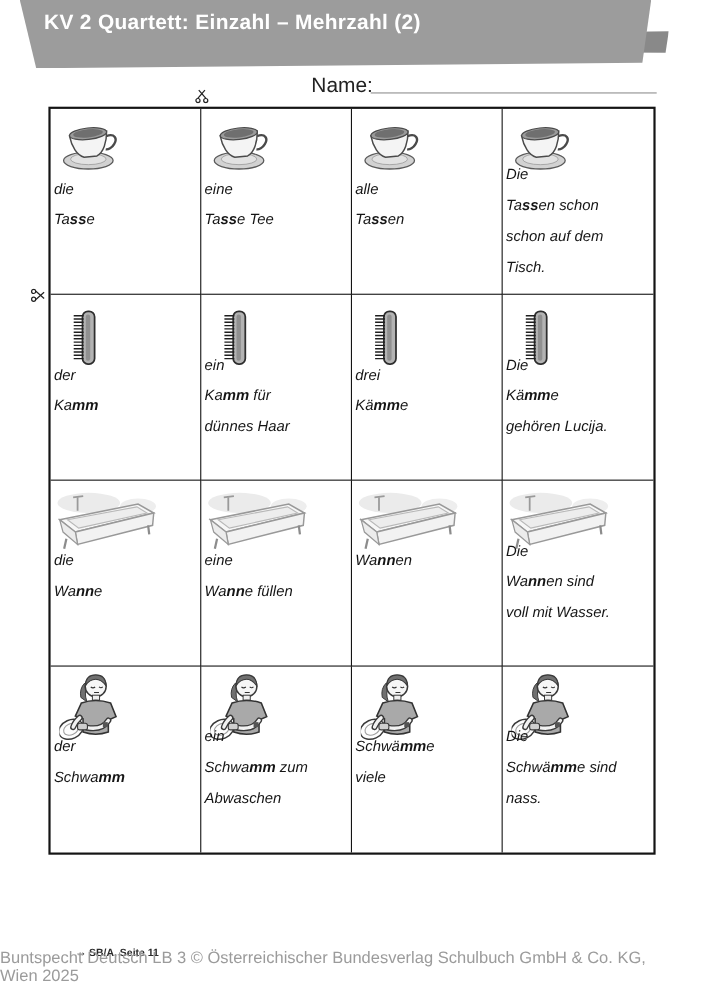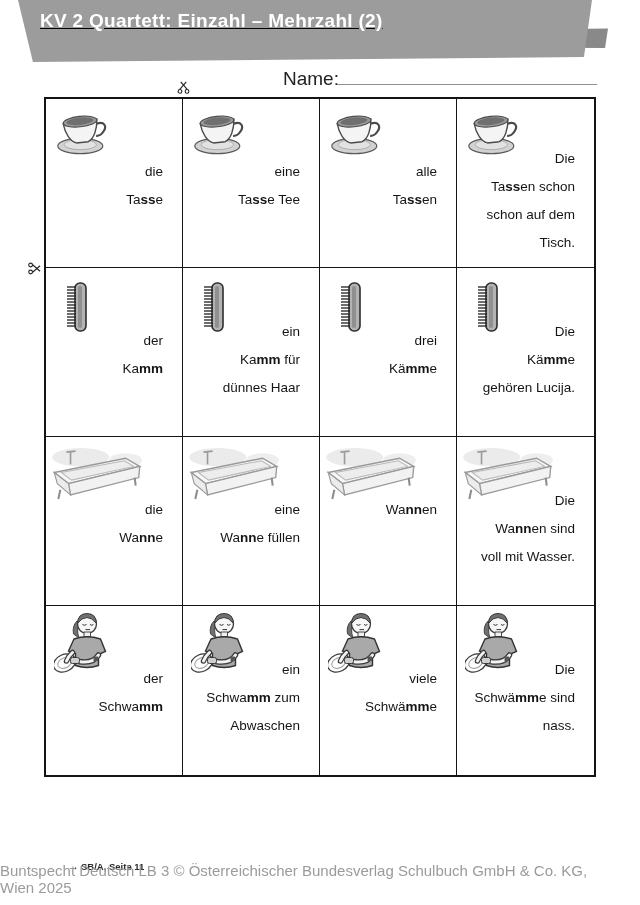--- a/index.html
+++ b/index.html
@@ -8,21 +8,20 @@
     font-family:"Liberation Sans","DejaVu Sans",sans-serif;overflow:hidden;
   }
   
   .banner-shadow{
     position:absolute;left:18px;top:0;width:590px;height:49px;
     clip-path:polygon(13% 72%,100% 58%,99.5% 98%,14% 92%);
   }
   .banner{
     position:absolute;left:18px;top:0;width:574px;height:62px;
     clip-path:polygon(0 0,100% 0,98.6% 92%,2.6% 100%);
-    text-decoration:underline;
   }
   .banner-title{
     display:block;padding:10px 0 0 22px;
     font-size:19px;font-weight:bold;letter-spacing:.3px;
   }
   
   .name-label{position:absolute;left:283px;top:68px;font-size:19px;color:#222;}
   .name-line{position:absolute;left:337px;top:84px;width:260px;height:0;border-bottom:1.6px solid #8f8f8f;}
   
   .scissors{position:absolute;line-height:0;}
@@ -37,22 +36,22 @@
   }
   .card{position:relative;border-right:1.5px solid #141414;border-bottom:1.5px solid #141414;box-sizing:border-box;}
   .card:nth-child(4n){border-right:none;}
   .card:nth-child(n+13){border-bottom:none;}
   .pic{position:absolute;}
   .pic-teacup{left:10px;top:11px;width:54px;height:45px;}
   .pic-comb{left:18px;top:13px;width:24px;height:52px;}
   .pic-bathtub{left:2px;top:8px;width:98px;height:57px;}
   .pic-sponge{left:8px;top:5px;width:64px;height:76px;}
   .card-text{
-    position:absolute;left:3px;right:19px;text-align:right;
-    font-size:13.5px;line-height:28px;color:#151515;
+    position:absolute;left:3px;right:3px;text-align:left;
+    font-size:13.5px;line-height:28px;color:#151515;font-style:italic;
   }
   .card-text .bold{font-weight:bold;}
   .lines-2{top:59px;}
   .lines-3{top:50px;}
   .lines-4{top:46px;}
   
   .footer-left{position:absolute;left:40px;top:860px;font-size:9.5px;font-weight:bold;color:#2b2b2b;margin-left:28px;}
   .footer-left .arrow{font-size:11px;letter-spacing:-1px;margin-right:3px;}
   .footer-right{position:absolute;right:40px;top:862px;font-size:15px;color:#9b9b9b;}
   .defs{position:absolute;width:0;height:0;overflow:hidden;}
@@ -306,22 +305,22 @@
         <div class="line"><span>Abwaschen</span></div>
       </div>
     </div>
   <div class="card">
       <div class="card-img">
         <svg class="pic pic-sponge">
           <use href="#sym-sponge"></use>
         </svg>
       </div>
       <div class="card-text lines-2">
+        <div class="line"><span>Schwä</span><span class="bold">mm</span><span>e</span></div>
         <div class="line"><span>viele</span></div>
-        <div class="line"><span>Schwä</span><span class="bold">mm</span><span>e</span></div>
       </div>
     </div>
   <div class="card">
       <div class="card-img">
         <svg class="pic pic-sponge">
           <use href="#sym-sponge"></use>
         </svg>
       </div>
       <div class="card-text lines-3">
         <div class="line"><span>Die</span></div>

